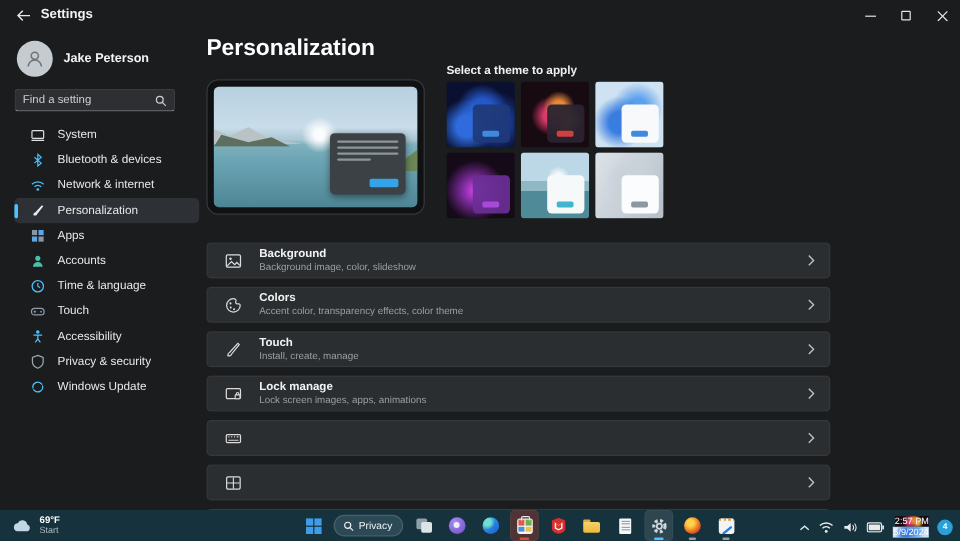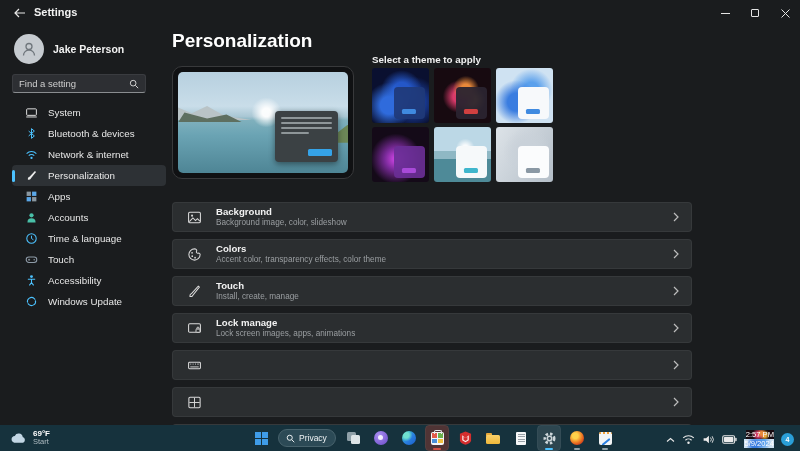--- a/index.html
+++ b/index.html
@@ -289,20 +289,28 @@
             <svg width="13" height="13" viewBox="0 0 16 16">
                 <circle cx="8" cy="3.2" r="1.8" fill="#4cc2ff"></circle>
                 <path d="M3.5 6.4 h9 M8 6.4 v4 M8 10.4 l-2.6 3.6 M8 10.4 l2.6 3.6" fill="none" stroke="#4cc2ff" stroke-width="1.3"></path>
               </svg>
           </span>
           <span class="nav-label">Accessibility</span>
         </div>
         <div class="nav-item">
           <span class="nav-ico">
             <svg width="13" height="13" viewBox="0 0 16 16">
+                <path d="M8 1.5 L13.5 3.6 V8 C13.5 11.4 11 13.6 8 14.6 C5 13.6 2.5 11.4 2.5 8 V3.6 Z" fill="none" stroke="#9aa5ae" stroke-width="1.3"></path>
+              </svg>
+          </span>
+          <span class="nav-label">Privacy &amp; security</span>
+        </div>
+        <div class="nav-item">
+          <span class="nav-ico">
+            <svg width="13" height="13" viewBox="0 0 16 16">
                 <path d="M3.2 9.5 a5 5 0 0 1 8.2-5.1 L12.6 5.6" fill="none" stroke="#4cc2ff" stroke-width="1.3"></path>
                 <path d="M12.8 6.5 a5 5 0 0 1 -8.2 5.1 L3.4 10.4" fill="none" stroke="#4cc2ff" stroke-width="1.3"></path>
               </svg>
           </span>
           <span class="nav-label">Windows Update</span>
         </div>
       </div>
     </div>
 
     <div class="content">

